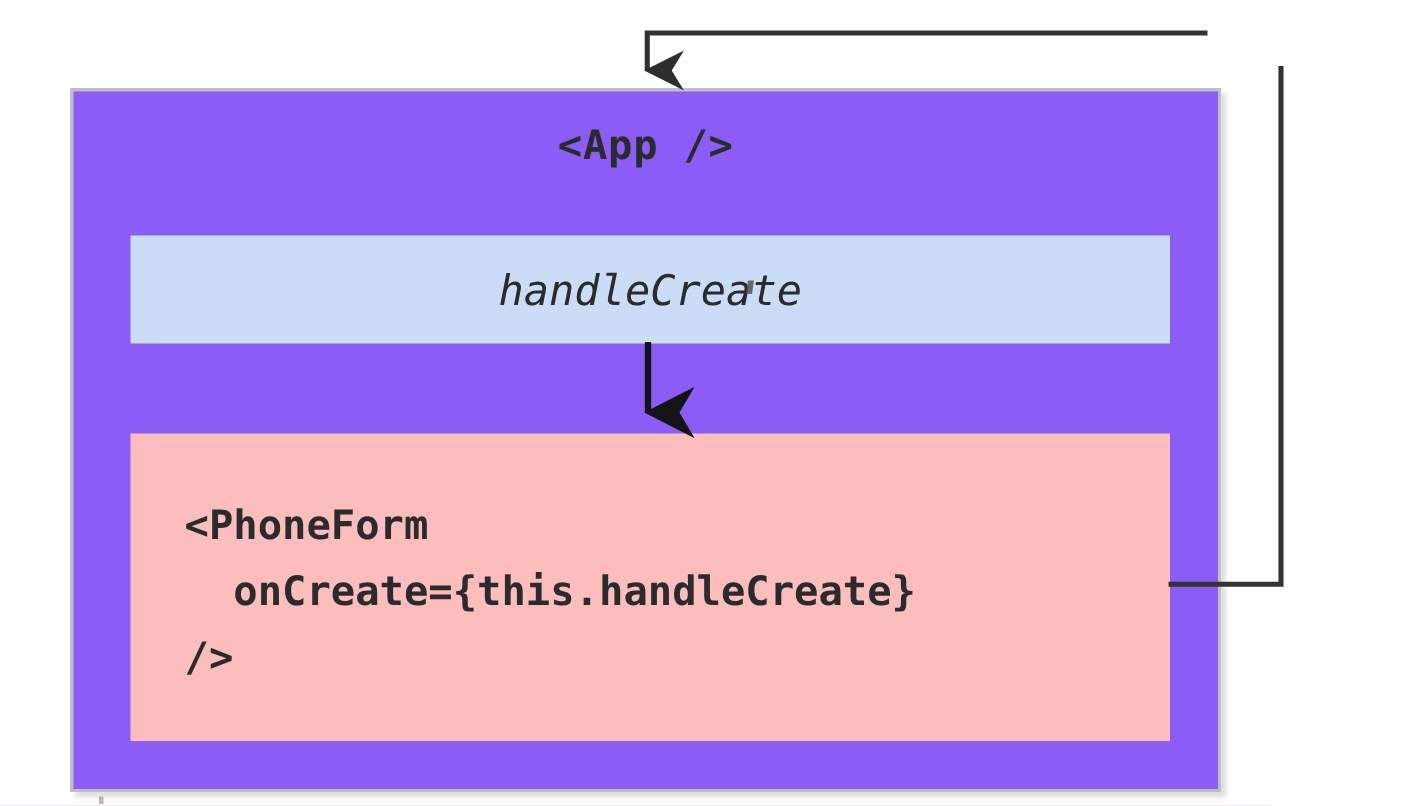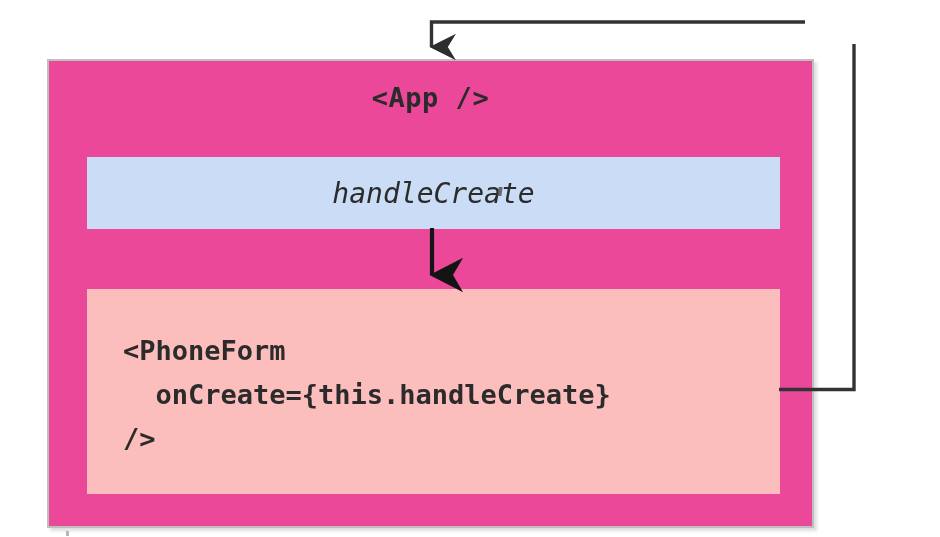--- a/index.html
+++ b/index.html
@@ -18,21 +18,21 @@
   }
 
   
   .app-container {
     position: absolute;
     left: 47px;
     top: 59px;
     width: 767px;
     height: 469px;
     border: 2px solid #bfbfbf;
-    background: #ec4899;
+    background: #8b5cf6;
     box-sizing: border-box;
     box-shadow: 3px 3px 3px rgba(0,0,0,0.13);
   }
 
   .app-title {
     position: absolute;
     left: 0;
     top: 21px;
     width: 100%;
     text-align: center;

